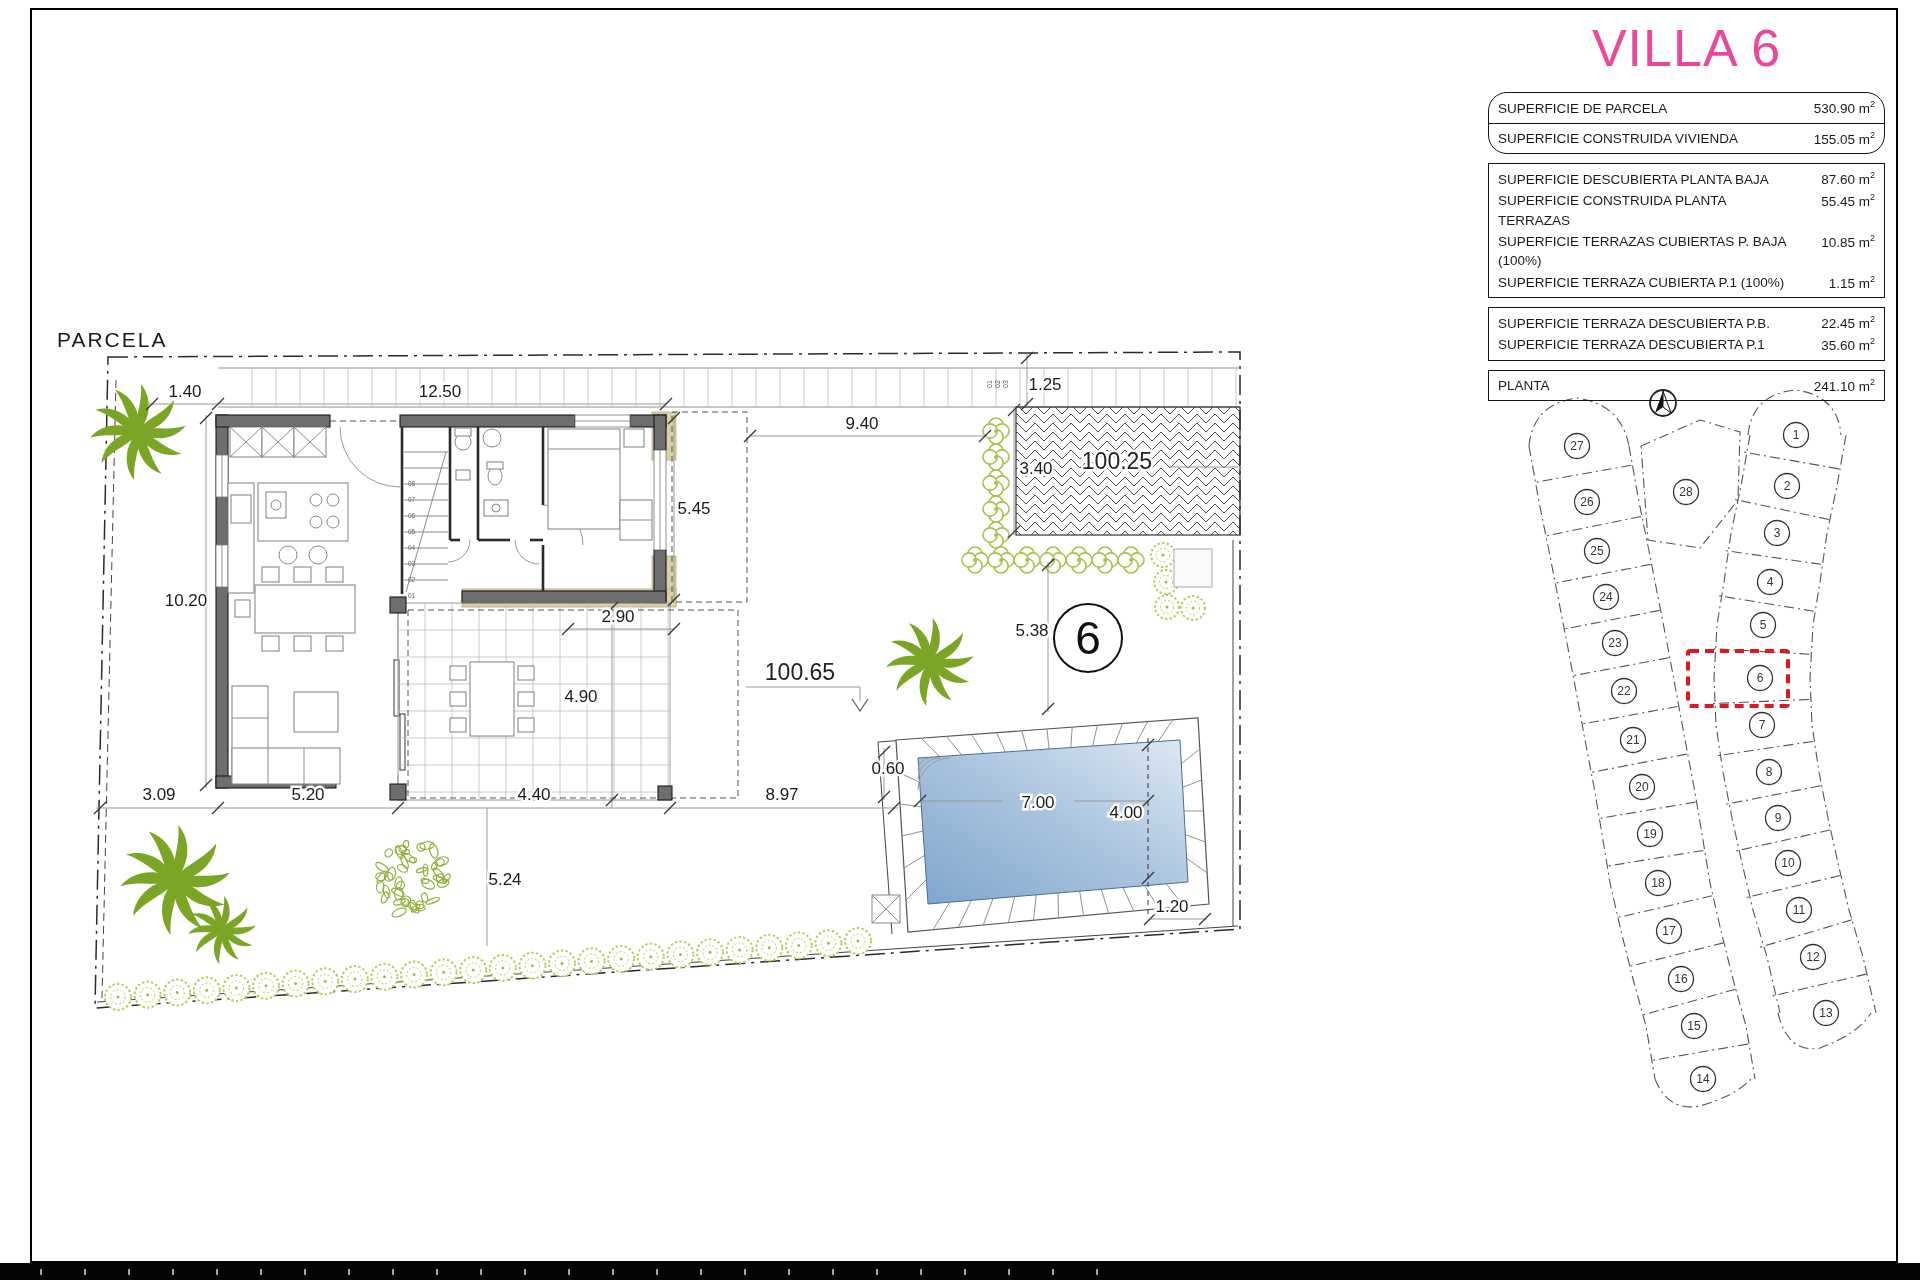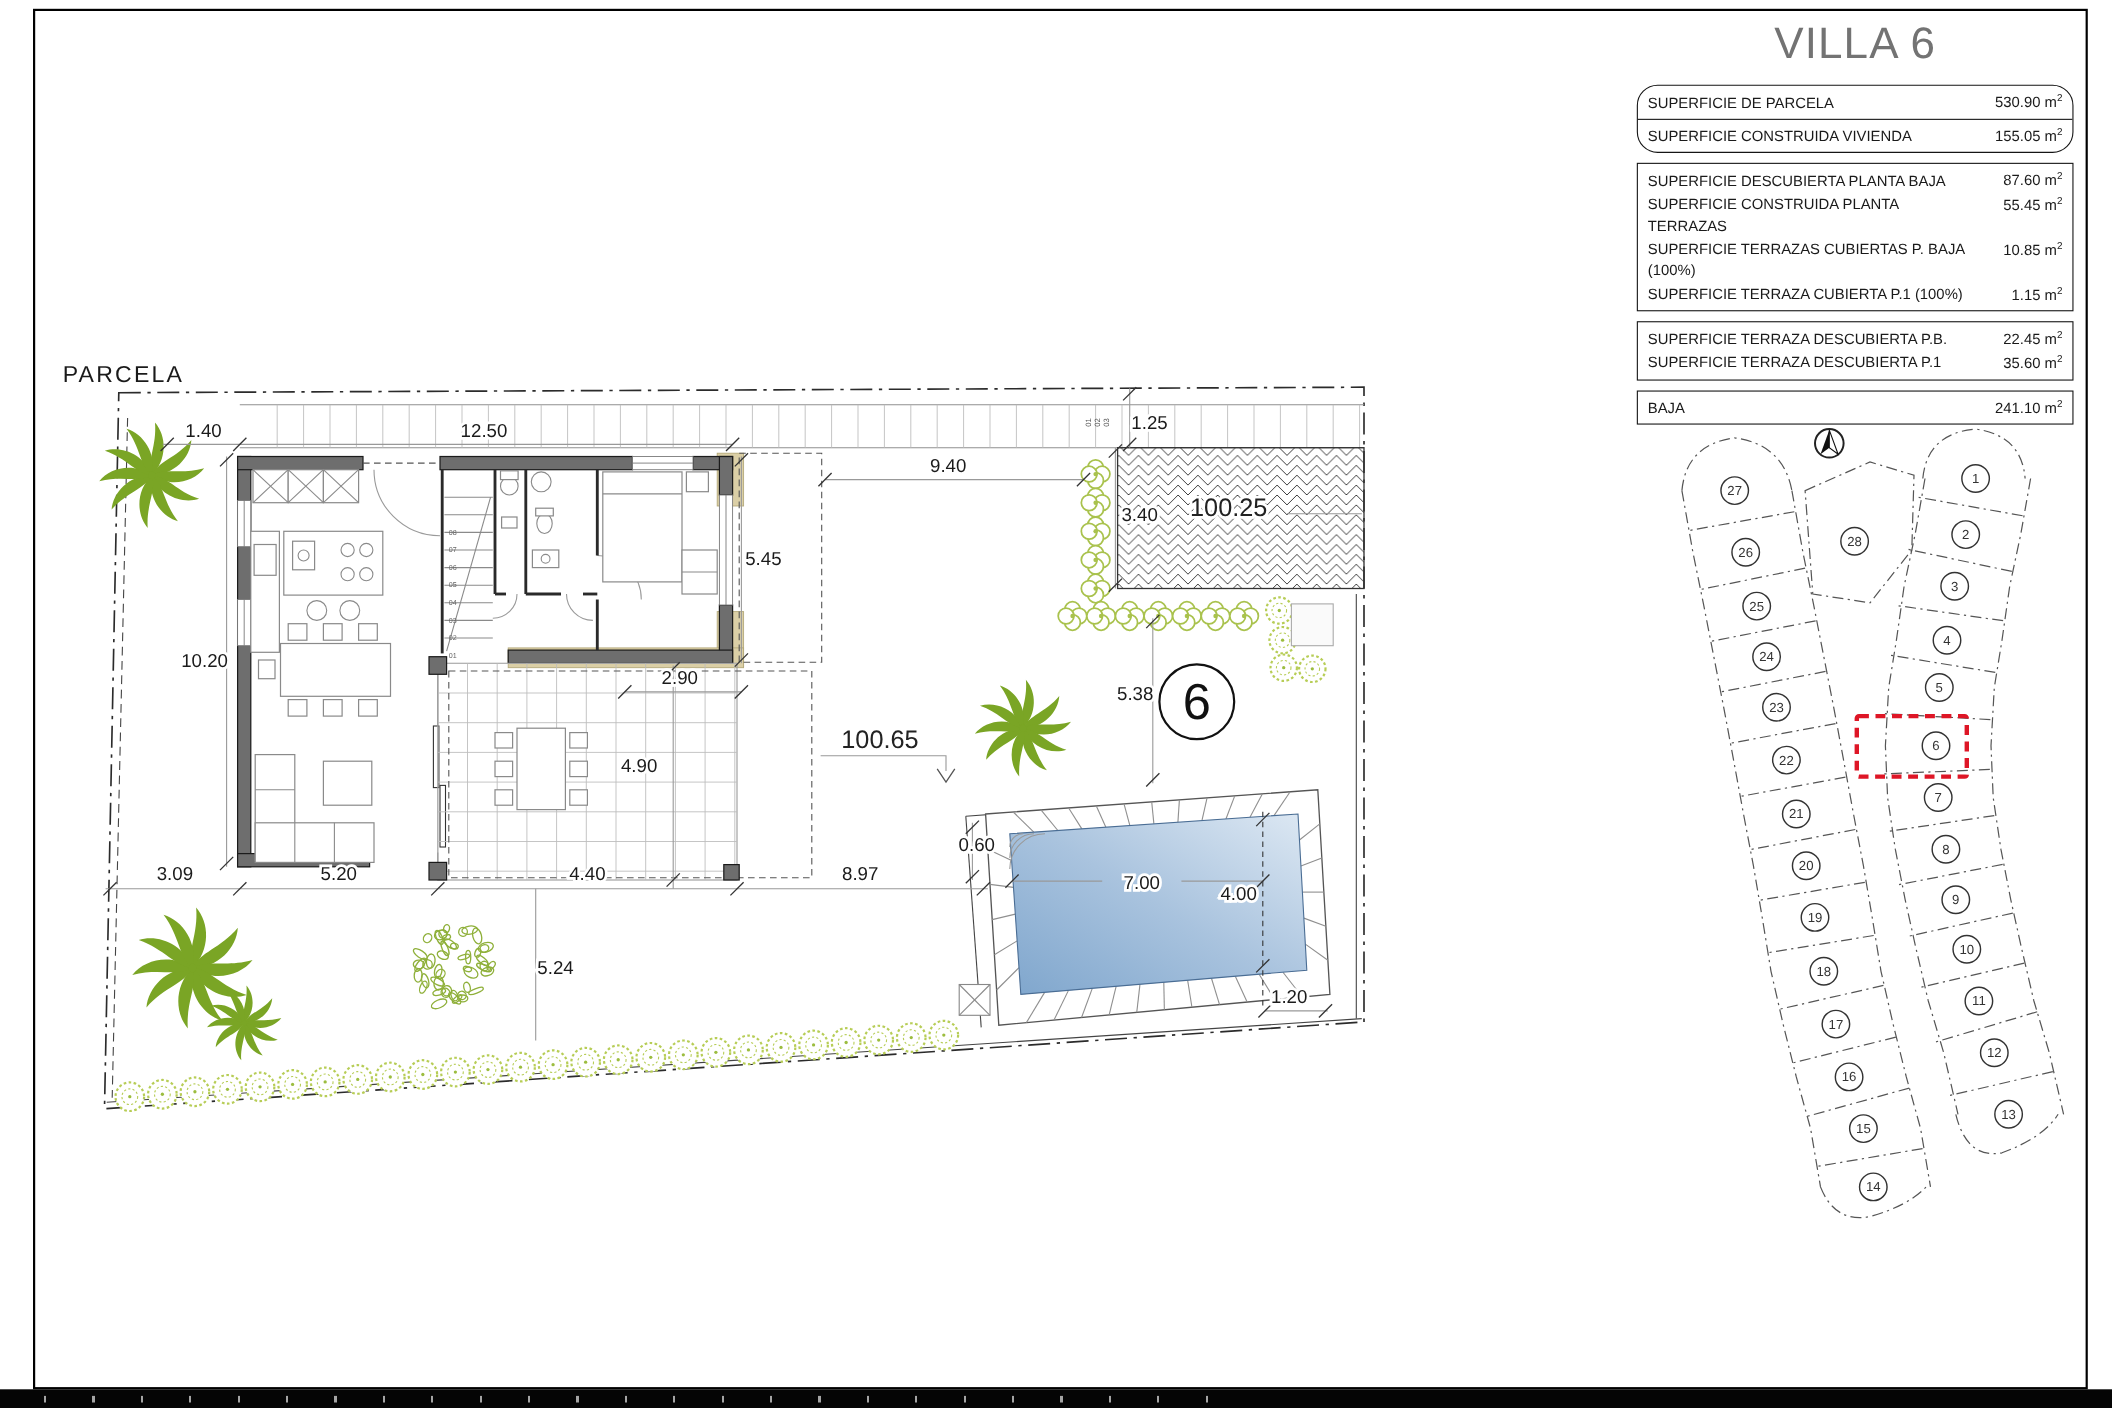--- a/index.html
+++ b/index.html
@@ -5,21 +5,21 @@
   html,body{margin:0;padding:0;background:#fff;}
   .sheet{position:relative;width:1920px;height:1280px;background:#fff;overflow:hidden;
          font-family:"Liberation Sans", sans-serif;}
   .frame{position:absolute;left:30px;top:8px;right:22px;bottom:17px;border:2px solid #000;}
   .bottombar{position:absolute;left:0;right:0;bottom:0;height:17px;background:#050505;}
   .bottombar .ticks{position:absolute;left:40px;top:6px;width:1080px;height:6px;
      background:repeating-linear-gradient(90deg,#e8e8e8 0 2px,transparent 2px 44px);opacity:.7;}
   svg{position:absolute;left:0;top:0;}
   
   .tblock{position:absolute;left:1488px;top:18px;width:397px;color:#111;}
-  .tblock .ttl{text-align:center;font-size:40px;letter-spacing:1px;margin-bottom:14px;color:#737373;}
+  .tblock .ttl{text-align:center;font-size:52px;letter-spacing:1px;margin-bottom:14px;color:#ec4899;}
   .tb-group{border:1.6px solid #151515;margin-bottom:9px;padding:4px 0;}
   .tb-group.split{padding:0;border-radius:19px;}
   .tb-group.split .tb-row{padding:5px 9px;}
   .tb-group.split .tb-row + .tb-row{border-top:1.6px solid #151515;}
   .tb-row{display:flex;justify-content:space-between;align-items:baseline;
           padding:1px 9px;font-size:13.5px;line-height:1.42;color:#1a1a1a;}
   .tb-row .val{white-space:nowrap;margin-left:20px;}
   .tb-row sup{font-size:9px;}
   
   text{font-family:"Liberation Sans", sans-serif;}
@@ -972,21 +972,21 @@
             <span>SUPERFICIE TERRAZA DESCUBIERTA P.B.</span>
             <span class="val">22.45 m<sup>2</sup></span>
           </div>
           <div class="tb-row">
             <span>SUPERFICIE TERRAZA DESCUBIERTA P.1</span>
             <span class="val">35.60 m<sup>2</sup></span>
           </div>
         </div>
         <div class="tb-group">
           <div class="tb-row">
-            <span>BAJA</span>
+            <span>PLANTA</span>
             <span class="val">241.10 m<sup>2</sup></span>
           </div>
         </div>
       </div>
   </div>
 
   <div class="frame"></div>
   <div class="bottombar">
       <div class="ticks"></div>
     </div>

